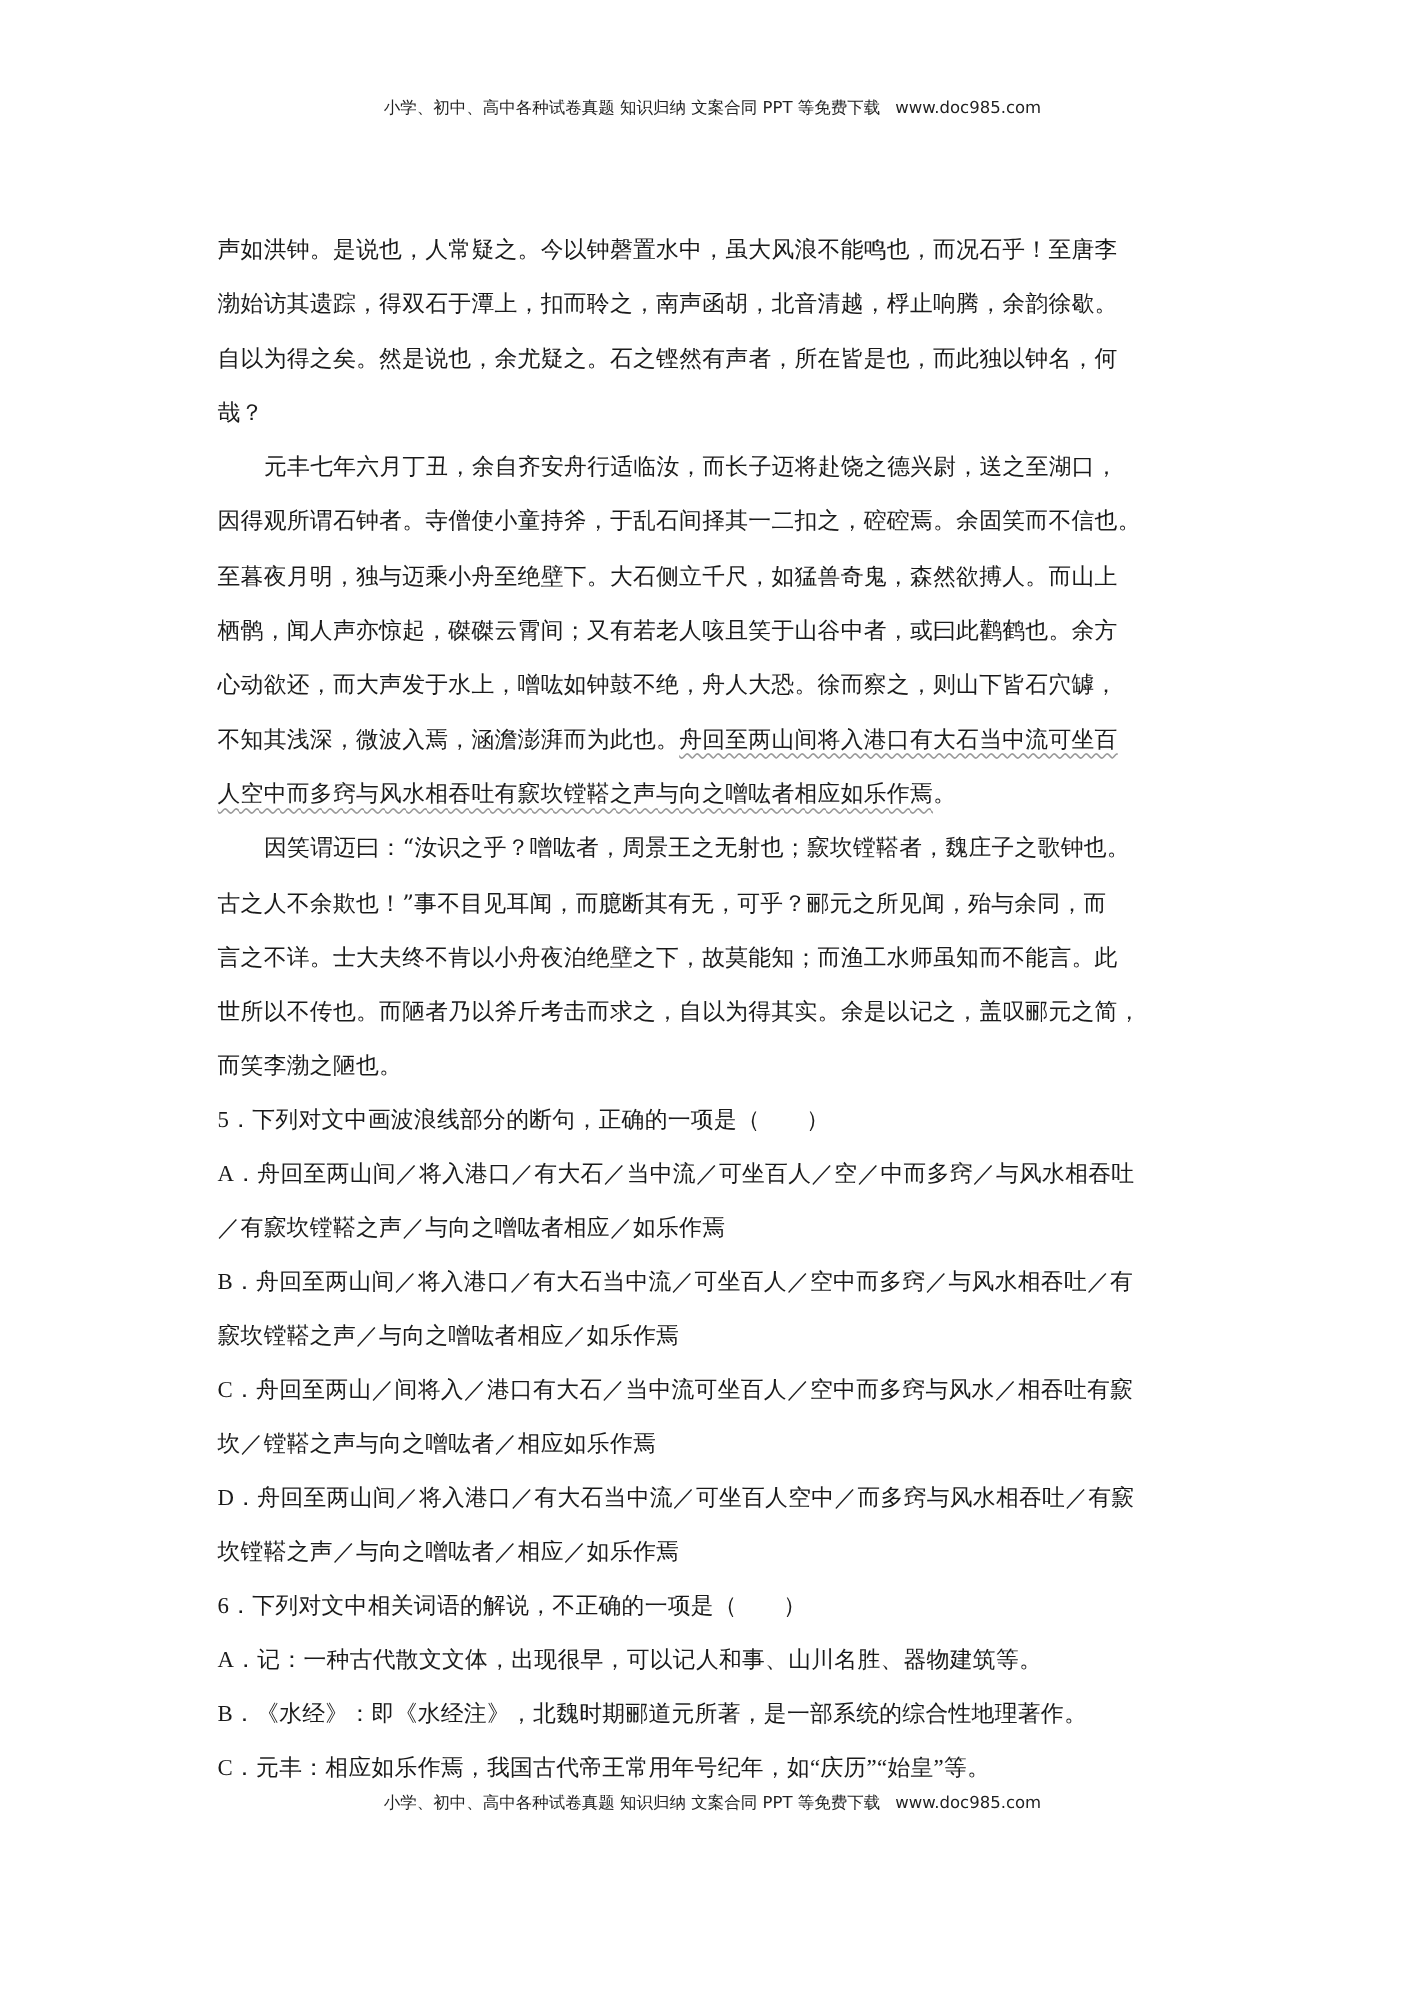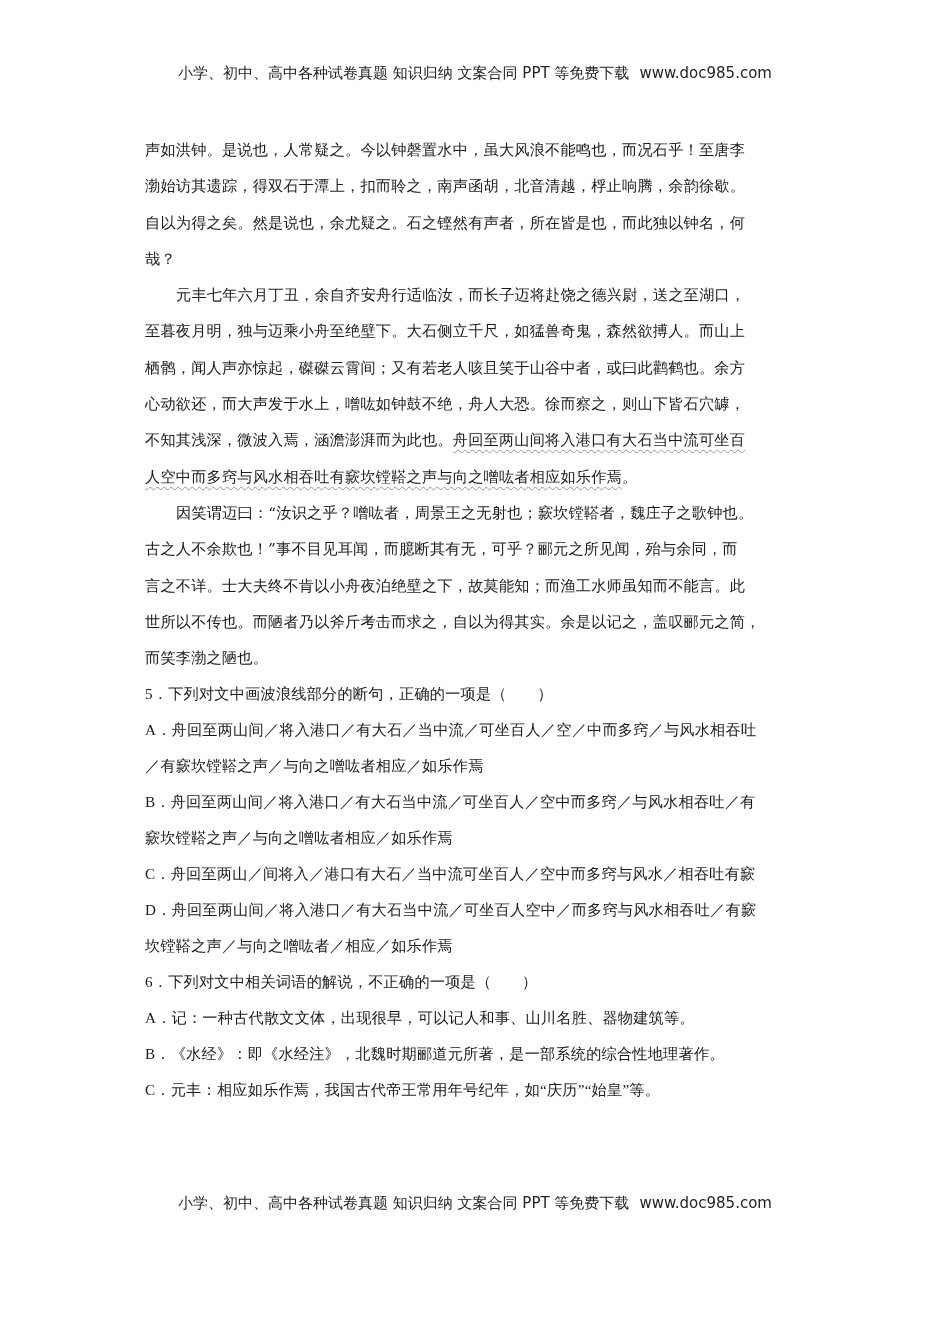--- a/index.html
+++ b/index.html
@@ -1,26 +1,26 @@
 <!DOCTYPE html>
 <html><head>
   <meta charset="utf-8">
   <style>
     html, body { margin: 0; padding: 0; background: #ffffff; }
     body { width: 950px; height: 1344px; position: relative; overflow: hidden;
       font-family: "DejaVu Serif", "Liberation Serif", serif; color: #1a1a1a; }
     .page-header, .page-footer {
       position: absolute; left: 0; width: 950px; text-align: center;
       font-family: "DejaVu Sans", "Liberation Sans", sans-serif;
-      font-size: 15px; color: #222; letter-spacing: 0;
+      font-size: 11px; color: #222; letter-spacing: 0;
     }
     .page-header { top: 64px; }
     .page-footer { top: 1194px; }
     .page-header .url, .page-footer .url { margin-left: 10px; }
-    .content { position: absolute; left: 145px; top: 132px; width: 660px; font-size: 15.2px; }
+    .content { position: absolute; left: 145px; top: 148px; width: 660px; font-size: 15.2px; }
     .line { height: 36.3px; line-height: 36.3px; white-space: nowrap; letter-spacing: 0.2px; }
     .line.tight { height: 36px; line-height: 36px; }
     .indent { padding-left: 31px; }
     .ul-solid { text-decoration-color: #333; text-underline-offset: 4px; }
     .ul-wavy { text-decoration: underline wavy; text-decoration-color: #999; text-underline-offset: 4px; text-decoration-thickness: 1px; }
     .q { font-family: Liberation Serif, serif; }
   </style>
 </head>
 <body>
 
@@ -31,20 +31,21 @@
 <div class="content">
   <div>
     <div class="line">声如洪钟。是说也，人常疑之。今以钟磬置水中，虽大风浪不能鸣也，而况石乎！至唐李</div>
     <div class="line">渤始访其遗踪，得双石于潭上，扣而聆之，南声函胡，北音清越，桴止响腾，余韵徐歇。</div>
     <div class="line"><span>自以为得之矣。然是说也，余尤疑之。</span><span class="ul-solid">石之铿然有声者，所在皆是也，而此独以钟名，何</span></div>
     <div class="line"><span class="ul-solid">哉？</span></div>
   </div>
 
   <div>
     <div class="line indent">元丰七年六月丁丑，余自齐安舟行适临汝，而长子迈将赴饶之德兴尉，送之至湖口，</div>
+    <div class="line">因得观所谓石钟者。寺僧使小童持斧，于乱石间择其一二扣之，硿硿焉。余固笑而不信也。</div>
     <div class="line">至暮夜月明，独与迈乘小舟至绝壁下。大石侧立千尺，如猛兽奇鬼，森然欲搏人。而山上</div>
     <div class="line">栖鹘，闻人声亦惊起，磔磔云霄间；又有若老人咳且笑于山谷中者，或曰此鹳鹤也。余方</div>
     <div class="line">心动欲还，而大声发于水上，噌吰如钟鼓不绝，舟人大恐。徐而察之，则山下皆石穴罅，</div>
     <div class="line"><span>不知其浅深，微波入焉，涵澹澎湃而为此也。</span><span class="ul-wavy">舟回至两山间将入港口有大石当中流可坐百</span></div>
     <div class="line"><span class="ul-wavy">人空中而多窍与风水相吞吐有窾坎镗鞳之声与向之噌吰者相应如乐作焉</span><span>。</span></div>
   </div>
 
   <div>
     <div class="line indent">因笑谓迈曰：“汝识之乎？噌吰者，周景王之无射也；窾坎镗鞳者，魏庄子之歌钟也。</div>
     <div class="line"><span>古之人不余欺也！”</span><span class="ul-solid">事不目见耳闻，而臆断其有无，可乎？</span><span>郦元之所见闻，殆与余同，而</span></div>
@@ -58,20 +59,21 @@
     <div>
       <div class="line tight q">A．舟回至两山间／将入港口／有大石／当中流／可坐百人／空／中而多窍／与风水相吞吐</div>
       <div class="line tight q">／有窾坎镗鞳之声／与向之噌吰者相应／如乐作焉</div>
     </div>
     <div>
       <div class="line tight q">B．舟回至两山间／将入港口／有大石当中流／可坐百人／空中而多窍／与风水相吞吐／有</div>
       <div class="line tight q">窾坎镗鞳之声／与向之噌吰者相应／如乐作焉</div>
     </div>
     <div>
       <div class="line tight q">C．舟回至两山／间将入／港口有大石／当中流可坐百人／空中而多窍与风水／相吞吐有窾</div>
+      <div class="line tight q">坎／镗鞳之声与向之噌吰者／相应如乐作焉</div>
     </div>
     <div>
       <div class="line tight q">D．舟回至两山间／将入港口／有大石当中流／可坐百人空中／而多窍与风水相吞吐／有窾</div>
       <div class="line tight q">坎镗鞳之声／与向之噌吰者／相应／如乐作焉</div>
     </div>
   </div>
 
   <div>
     <div class="line tight q">6．下列对文中相关词语的解说，不正确的一项是（　　）</div>
     <div class="line tight q">A．记：一种古代散文文体，出现很早，可以记人和事、山川名胜、器物建筑等。</div>

